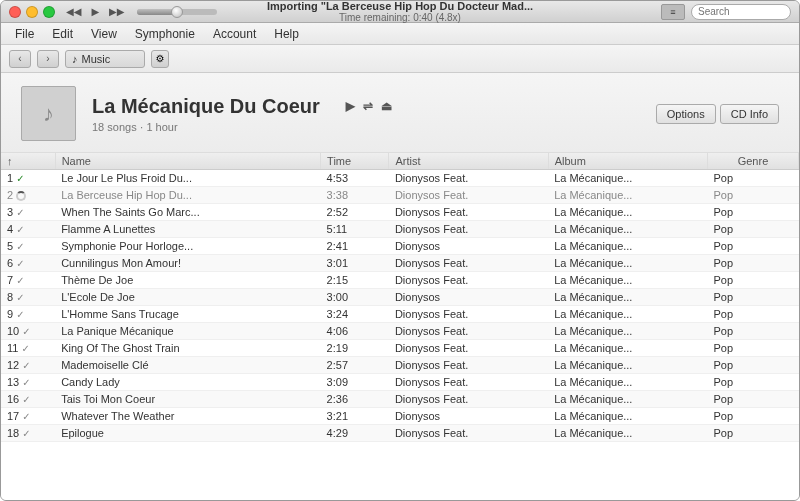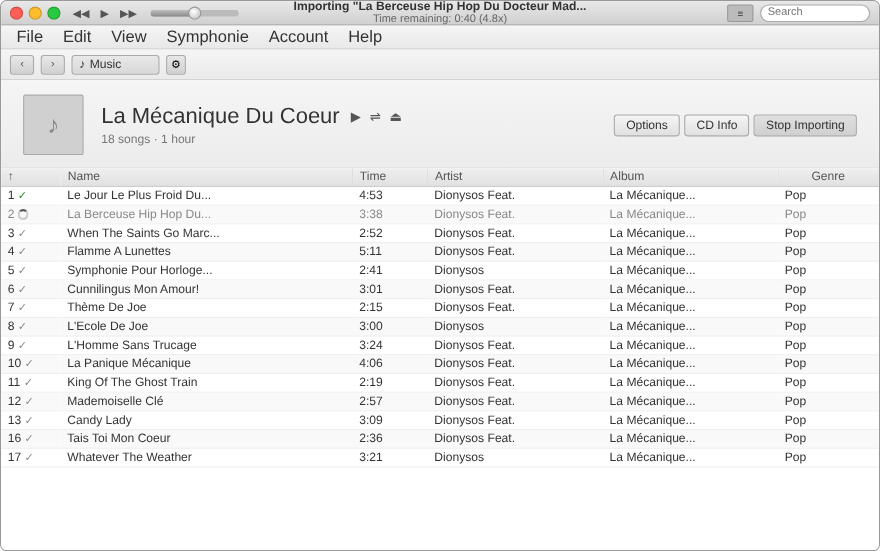--- a/index.html
+++ b/index.html
@@ -139,21 +139,21 @@
       height: 22px;
       background: linear-gradient(to bottom, #f5f5f5, #e8e8e8);
       border-bottom: 1px solid #ccc;
       display: flex;
       align-items: center;
       padding: 0 6px;
       gap: 2px;
     }
     .menu-item {
       padding: 2px 8px;
-      font-size: 15px;
+      font-size: 12px;
       color: #333;
       cursor: pointer;
       border-radius: 3px;
     }
 
     
     .toolbar {
       height: 28px;
       background: linear-gradient(to bottom, #f5f5f5, #eaeaea);
       border-bottom: 1px solid #ccc;
@@ -225,25 +225,25 @@
       border-radius: 2px;
       display: flex;
       align-items: center;
       justify-content: center;
       font-size: 22px;
       color: #888;
     }
     .album-info { flex: 1; }
     .album-title {
       font-size: 20px;
-      font-weight: normal;
-      color: #333;
-      display: flex;
-      align-items: center;
-      gap: 8px;
+      font-weight: bold;
+      color: #333;
+      display: flex;
+      align-items: center;
+      gap: 24px;
     }
     .album-meta {
       font-size: 11px;
       color: #777;
       margin-top: 3px;
     }
     .album-controls {
       display: flex;
       gap: 4px;
       align-items: center;
@@ -394,21 +394,20 @@
             <span class="album-ctrl-btn">▶</span>
             <span class="album-ctrl-btn">⇌</span>
             <span class="album-ctrl-btn">⏏</span>
           </div>
         </div>
         <div class="album-meta">18 songs · 1 hour</div>
       </div>
       <div class="action-buttons">
         <button class="action-btn">Options</button>
         <button class="action-btn">CD Info</button>
-        <button class="action-btn active">Stop Importing</button>
       </div>
     </div>
 
     <div class="track-table-wrapper">
       <table class="track-table">
         <thead>
           <tr>
             <th class="num-col"><span>↑</span></th>
             <th class="name-col">Name</th>
             <th class="time-col">Time</th>
@@ -531,18 +530,26 @@
       <td>Pop</td>
     </tr>
             <tr>
       <td class="td-num">17 <span style="color:#888;font-size:10px;">✓</span></td>
       <td>Whatever The Weather</td>
       <td>3:21</td>
       <td>Dionysos</td>
       <td>La Mécanique...</td>
       <td>Pop</td>
     </tr>
+            <tr>
+      <td class="td-num">18 <span style="color:#888;font-size:10px;">✓</span></td>
+      <td>Epilogue</td>
+      <td>4:29</td>
+      <td>Dionysos Feat.</td>
+      <td>La Mécanique...</td>
+      <td>Pop</td>
+    </tr>
           </tbody>
       </table>
     </div>
 
   </div>
 </div>
 
 </body></html>

